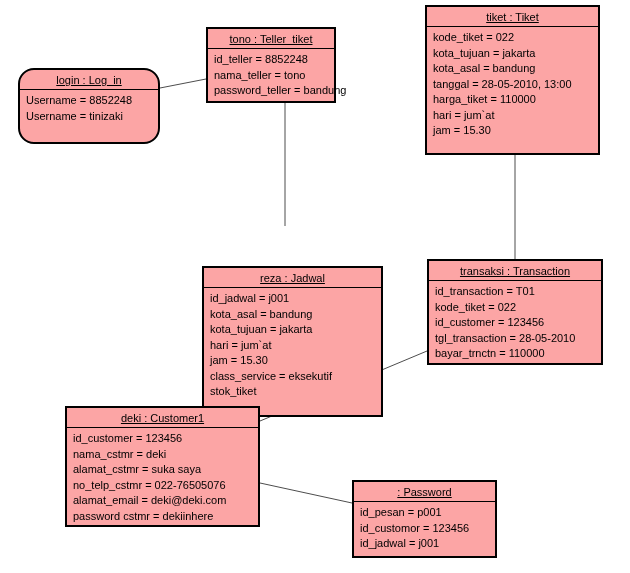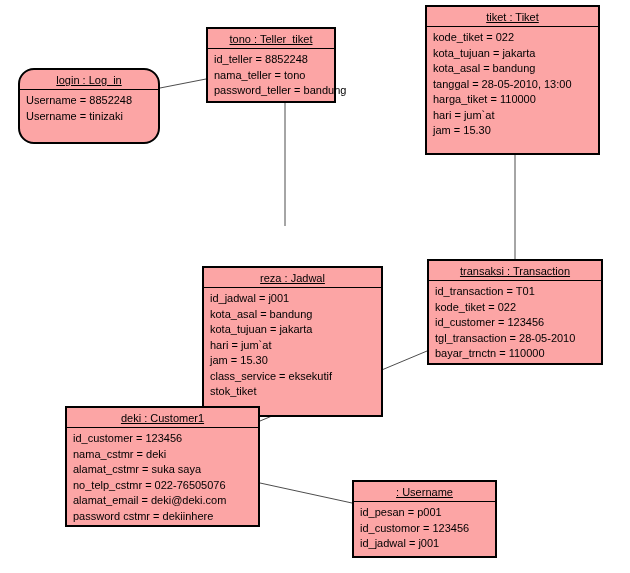--- a/index.html
+++ b/index.html
@@ -131,21 +131,21 @@
       <div class="attr">id_customer = 123456</div>
       <div class="attr">nama_cstmr = deki</div>
       <div class="attr">alamat_cstmr = suka saya</div>
       <div class="attr">no_telp_cstmr = 022-76505076</div>
       <div class="attr">alamat_email = deki@deki.com</div>
       <div class="attr">password cstmr = dekiinhere</div>
     </div>
   </div>
 
   <div class="obj" id="box-pemesanan">
-    <div class="obj-title">: Username</div>
+    <div class="obj-title">: Password</div>
     <div class="obj-body">
       <div class="attr">id_pesan = p001</div>
       <div class="attr">id_customor = 123456</div>
       <div class="attr">id_jadwal = j001</div>
     </div>
   </div>
 
 </div>
 
 </body></html>

